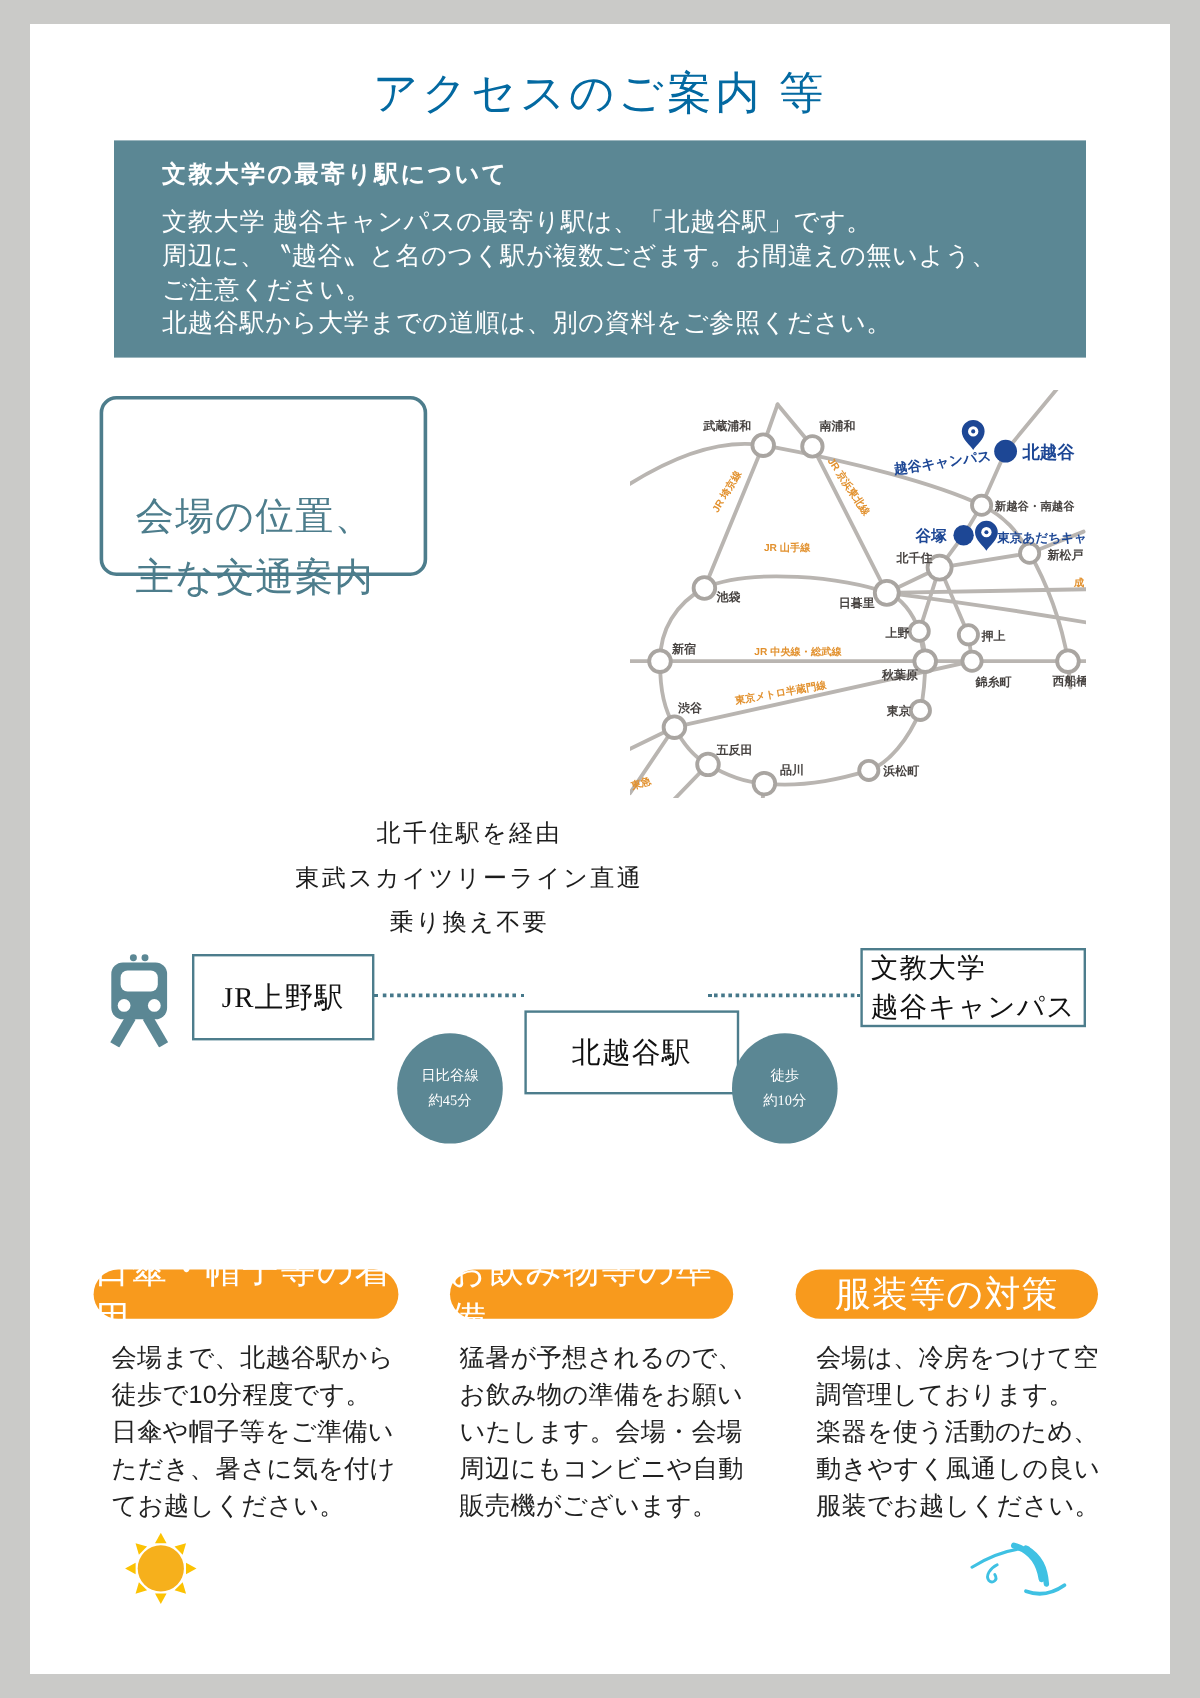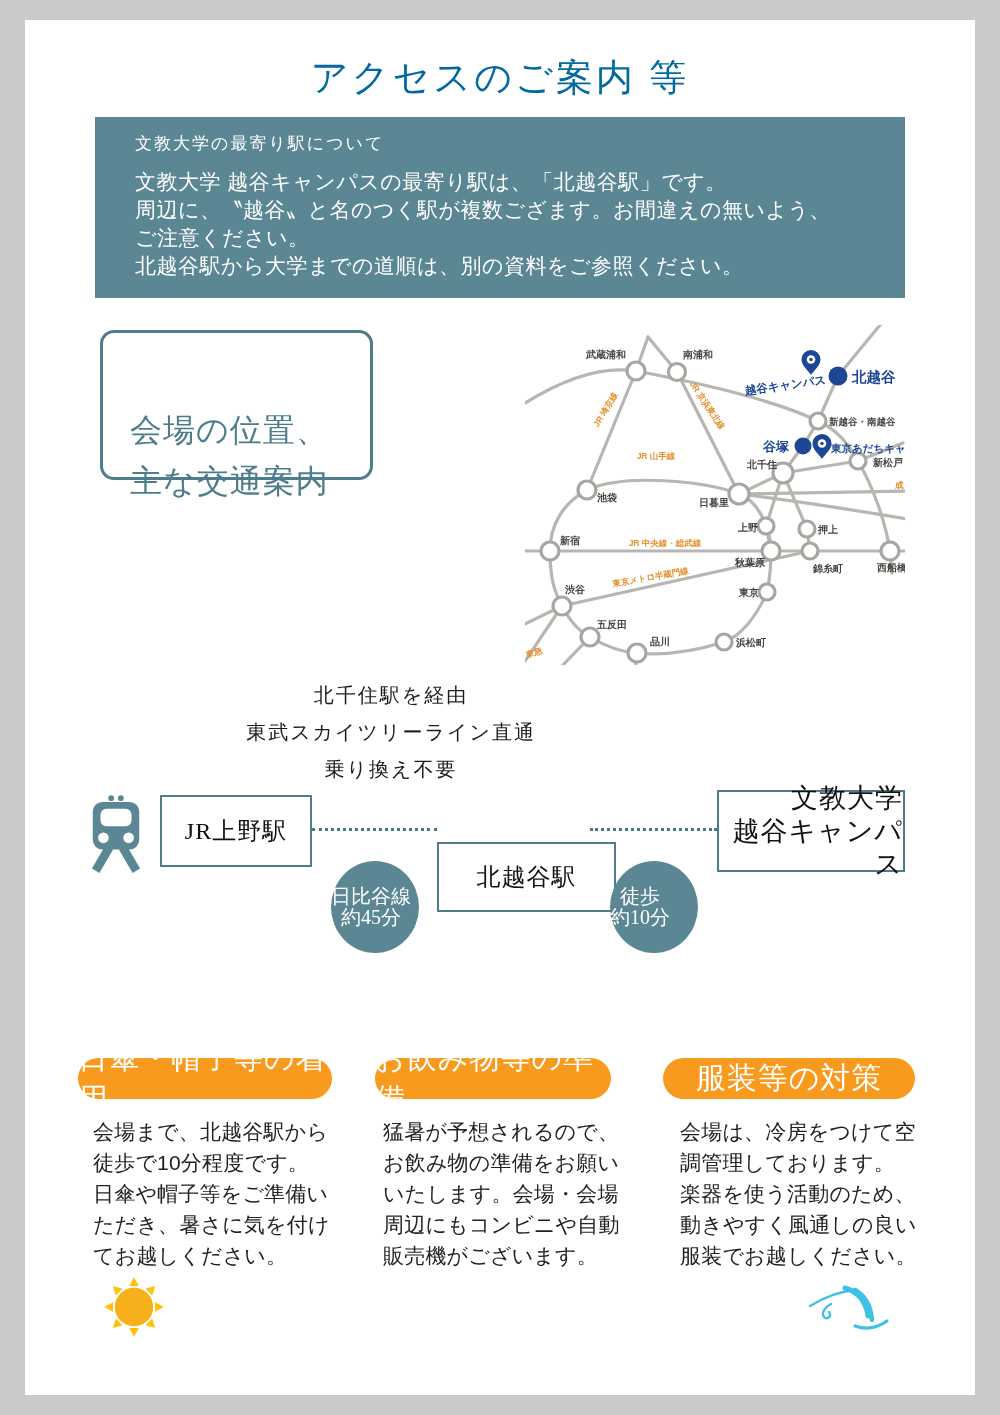--- a/index.html
+++ b/index.html
@@ -1,35 +1,35 @@
 <!DOCTYPE html>
 <html><head>
 <meta charset="utf-8">
 <style>
   html,body{margin:0;padding:0;}
   body{width:1000px;height:1415px;background:#cacac8;font-family:"Liberation Sans",sans-serif;position:relative;}
   .sheet{position:absolute;left:25px;top:20px;width:950px;height:1375px;background:#ffffff;}
   .title{position:absolute;left:0;top:33px;width:100%;text-align:center;font-size:37px;color:#0369a1;letter-spacing:3px;}
   .notice{position:absolute;left:70px;top:97px;width:810px;height:181px;background:#5b8794;color:#ffffff;box-sizing:border-box;padding:15px 20px 0 40px;}
-  .notice-heading{font-size:17px;letter-spacing:2px;margin-bottom:13px;}
+  .notice-heading{font-size:20px;letter-spacing:2px;margin-bottom:13px;font-weight:bold;}
   .notice-body{font-size:21px;line-height:28px;letter-spacing:0.5px;white-space:pre-line;}
-  .venue{position:absolute;left:75px;top:310px;width:273px;height:150px;border:3px solid #4d7d8c;border-radius:14px;box-sizing:border-box;color:#4d7d8c;font-size:32px;line-height:51px;padding:21px 0 0 27px;white-space:pre-line;letter-spacing:1px;}
+  .venue{position:absolute;left:58px;top:310px;width:273px;height:150px;border:3px solid #4d7d8c;border-radius:14px;box-sizing:border-box;color:#4d7d8c;font-size:32px;line-height:51px;padding:21px 0 0 27px;white-space:pre-line;letter-spacing:1px;}
   .map{position:absolute;left:500px;top:305px;width:380px;height:340px;background:#fff;}
   .map svg{display:block;overflow:hidden;}
   .map svg text{font-family:"Liberation Sans",sans-serif;}
   .route-notes{position:absolute;left:116px;top:657px;width:500px;text-align:center;font-family:"Liberation Serif","DejaVu Serif",serif;font-size:20px;line-height:37px;color:#1c1c1c;letter-spacing:2px;}
   .train{position:absolute;left:60px;top:773px;width:62px;height:80px;}
   .rbox{position:absolute;background:#fff;border:2.5px solid #4d7d8c;box-sizing:border-box;display:flex;align-items:center;justify-content:center;font-family:"Liberation Serif","DejaVu Serif",serif;font-size:24px;color:#111;letter-spacing:1px;}
   .rbox1{left:135px;top:775px;width:152px;height:72px;}
   .rbox2{left:412px;top:777px;width:179px;height:70px;margin-top:45px;}
-  .rbox3{left:692px;top:770px;width:188px;height:82px;font-size:27px;line-height:33px;text-align:right;white-space:pre-line;}
+  .rbox3{left:692px;top:770px;width:188px;height:66px;font-size:23px;line-height:33px;text-align:left;white-space:pre-line;}
   .dotline{position:absolute;border-top:3px dotted #46788a;height:0;}
   .dot1{left:287px;top:808px;width:125px;}
   .dot2{left:565px;top:808px;width:127px;}
-  .bubble{position:absolute;width:88px;height:92px;background:#5b8794;border-radius:50%;color:#fff;display:flex;align-items:center;text-align:center;font-family:"Liberation Serif","DejaVu Serif",serif;font-size:20px;line-height:21px;white-space:pre-line;top:841px;}
+  .bubble{position:absolute;width:88px;height:92px;background:#5b8794;border-radius:50%;color:#fff;display:flex;align-items:center;justify-content:center;text-align:center;font-family:"Liberation Serif","DejaVu Serif",serif;font-size:12px;line-height:21px;white-space:pre-line;top:841px;}
   .bubble1{left:306px;}
   .bubble2{left:585px;}
   .pill{position:absolute;top:1038px;height:41px;background:#f89a1d;border-radius:21px;color:#fff;display:flex;align-items:center;justify-content:center;font-size:30px;letter-spacing:1px;}
   .pill1{left:53px;width:254px;}
   .pill2{left:350px;width:236px;}
   .pill3{left:638px;width:252px;}
   .tip-body{position:absolute;top:1096px;width:266px;font-size:21px;line-height:31px;color:#222;white-space:pre-line;letter-spacing:0.2px;}
   .tb1{left:68px;}
   .tb2{left:358px;}
   .tb3{left:655px;}

